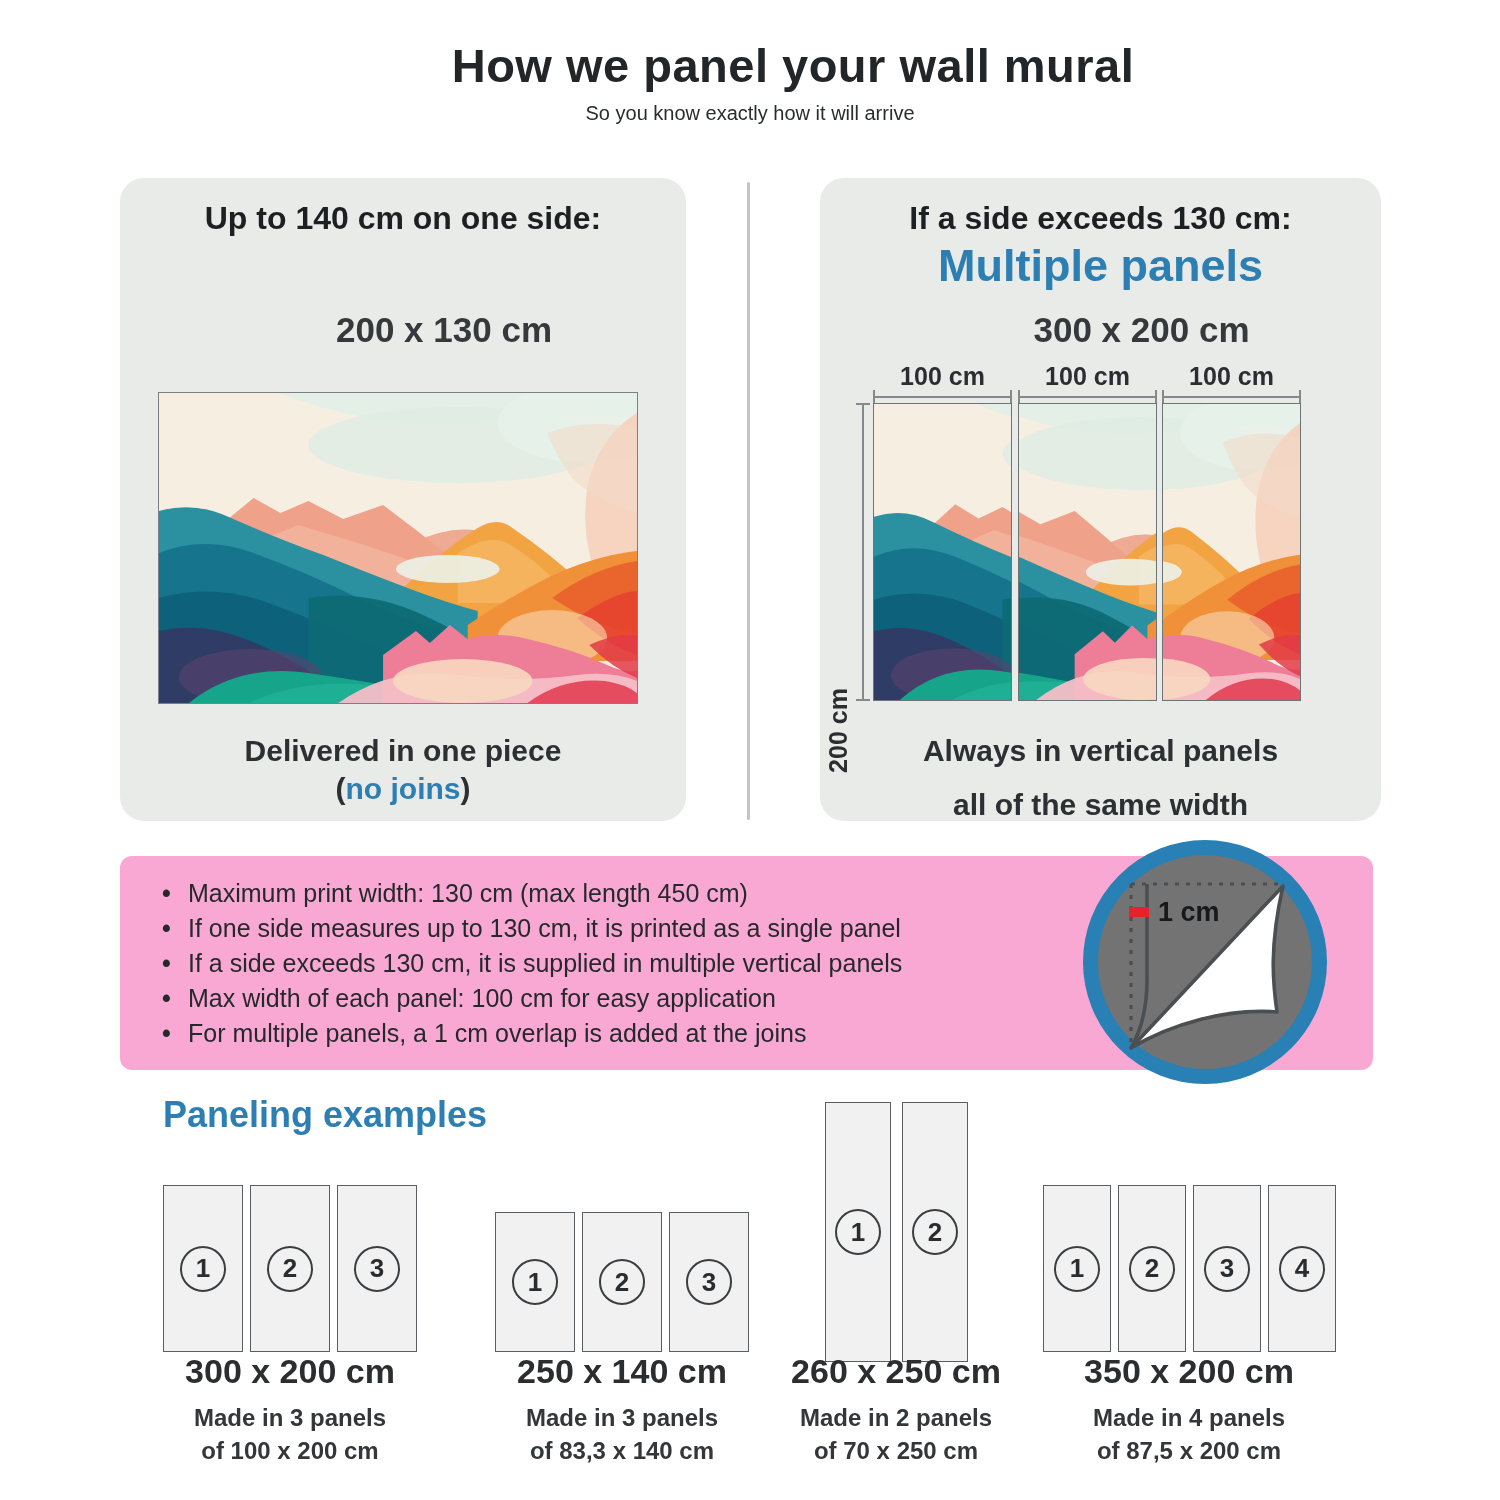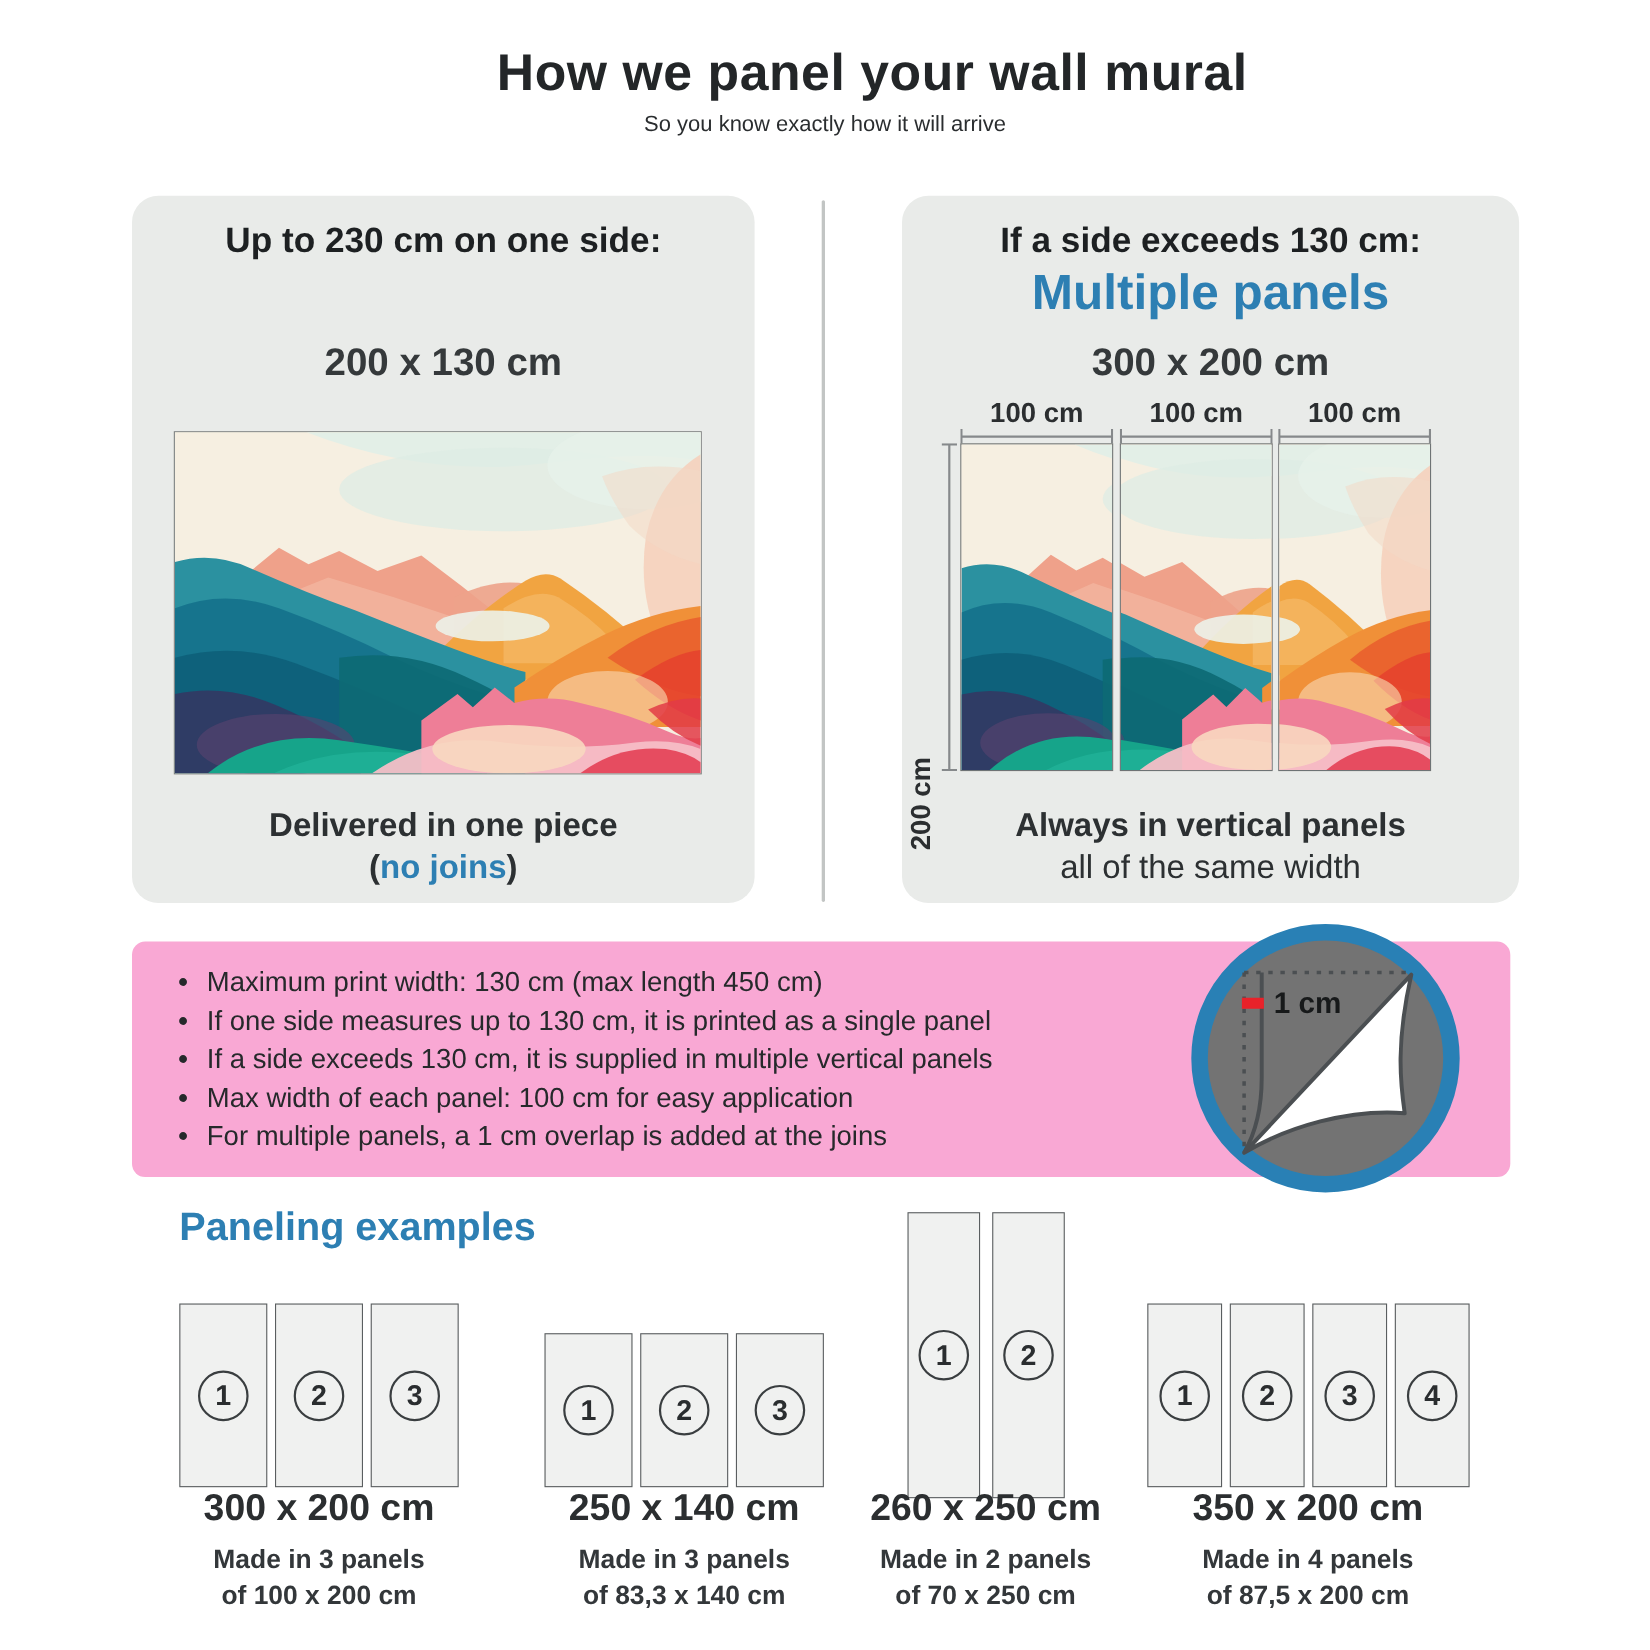--- a/index.html
+++ b/index.html
@@ -11,21 +11,21 @@
   .main-subtitle{left:0;top:102px;width:100%;text-align:center;font-size:20px;font-weight:400;color:#2a2d2f;}
 
   
   .card{background:#e9ebe9;border-radius:24px;}
   .card-left{left:120px;top:178px;width:566px;height:643px;}
   .card-right{left:820px;top:178px;width:561px;height:643px;}
   .divider{left:747px;top:182px;width:3px;height:638px;background:#c2c5c4;border-radius:2px;}
 
   .card-condition{top:22px;left:0;width:100%;text-align:center;font-size:32px;font-weight:800;color:#1d2022;}
   .card-heading{top:62px;left:0;width:100%;text-align:center;font-size:45px;font-weight:800;color:#2d7fb3;}
-  .card-size{top:132px;left:0;width:100%;text-align:center;font-size:35px;font-weight:800;color:#35393b;}
+  .card-size{top:132px;left:0;width:100%;text-align:center;font-size:35px;font-weight:800;color:#35393b;padding-left:41px;}
   .card-caption1{top:556px;left:0;width:100%;text-align:center;font-size:30px;font-weight:600;color:#2c3032;}
   .card-caption2{top:594px;left:0;width:100%;text-align:center;font-size:30px;font-weight:700;color:#2c3032;}
   .caption-highlight{color:#2d7fb3;font-weight:800;}
 
   .mural-frame{left:38px;top:214px;width:480px;height:312px;border:1px solid #7c8082;background:#f6efe1;box-sizing:border-box;}
   .mural-frame svg{display:block;width:100%;height:100%;}
 
   .width-label{top:184px;width:139px;text-align:center;font-size:25px;font-weight:800;color:#2b2e30;}
   .wl-0{left:53px;} .wl-1{left:198px;} .wl-2{left:342px;}
   .dim-top{top:212px;} .dt-0{left:53px;} .dt-1{left:198px;} .dt-2{left:342px;}
@@ -99,21 +99,21 @@
     </g>
   </defs>
 </svg>
 
 <div class="canvas">
 
   <div class="abs main-title">How we panel your wall mural</div>
   <div class="abs main-subtitle">So you know exactly how it will arrive</div>
 
   <div class="abs card card-left">
-    <div class="abs card-condition">Up to 230 cm on one side:</div>
+    <div class="abs card-condition">Up to 140 cm on one side:</div>
     <div class="abs card-size">200 x 130 cm</div>
     <div class="abs mural-frame">
       <svg viewBox="0 0 480 310" preserveAspectRatio="none">
           <use href="#mural"></use>
         </svg>
     </div>
     <div class="abs card-caption1">Delivered in one piece</div>
     <div class="abs card-caption2"><span>(</span><span class="caption-highlight">no joins</span><span>)</span></div>
   </div>
 
@@ -161,21 +161,21 @@
           <use href="#mural"></use>
         </svg>
     </div>
     <div class="abs slice sl-2">
       <svg viewBox="320 0 160 310" preserveAspectRatio="none">
           <use href="#mural"></use>
         </svg>
     </div>
 
     <div class="abs card-caption1">Always in vertical panels</div>
-    <div class="abs card-caption2" style="font-weight:400;">all of the same width</div>
+    <div class="abs card-caption2" style="font-weight:700;margin-top:16px;">all of the same width</div>
   </div>
 
   <div class="abs info-box">
     <ul class="info-list">
       <li>Maximum print width: 130 cm (max length 450 cm)</li>
       <li>If one side measures up to 130 cm, it is printed as a single panel</li>
       <li>If a side exceeds 130 cm, it is supplied in multiple vertical panels</li>
       <li>Max width of each panel: 100 cm for easy application</li>
       <li>For multiple panels, a 1 cm overlap is added at the joins</li>
     </ul>

